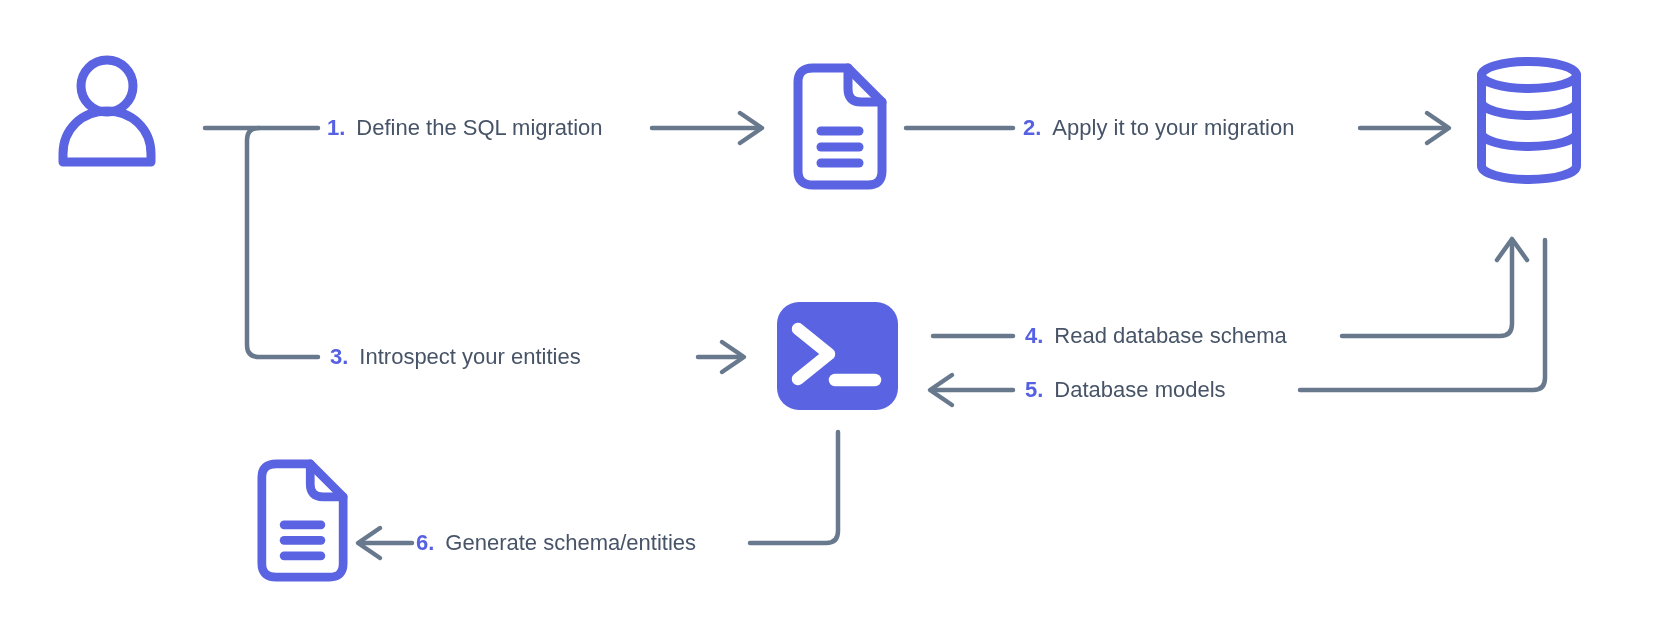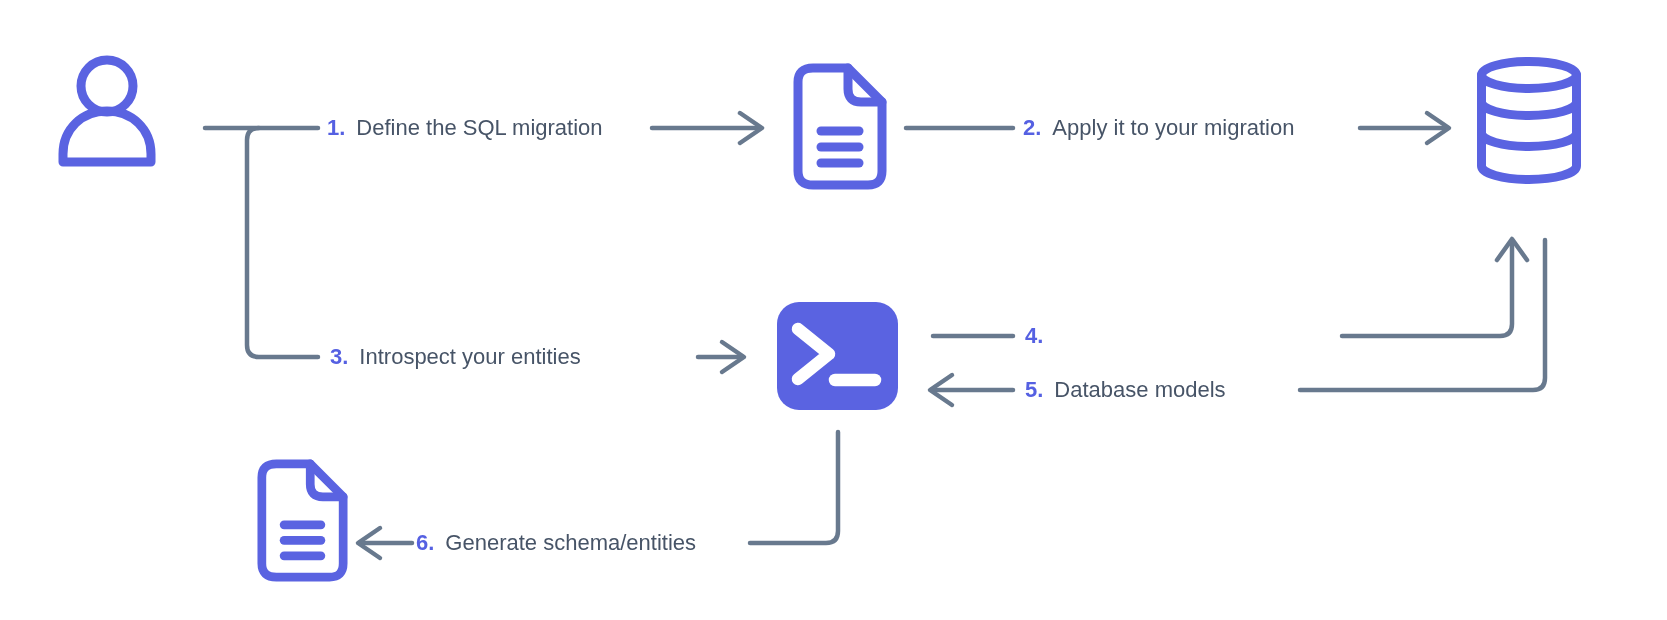--- a/index.html
+++ b/index.html
@@ -133,20 +133,21 @@
     <span>Apply it to your migration</span>
   </div>
 
   <div class="step-label" style="left:330px;top:357px;">
     <span class="step-num">3.</span>
     <span>Introspect your entities</span>
   </div>
 
   <div class="step-label" style="left:1025px;top:336px;">
     <span class="step-num">4.</span>
+    <span>Read database schema</span>
   </div>
 
   <div class="step-label" style="left:1025px;top:390px;">
     <span class="step-num">5.</span>
     <span>Database models</span>
   </div>
 
   <div class="step-label" style="left:416px;top:543px;">
     <span class="step-num">6.</span>
     <span>Generate schema/entities</span>

